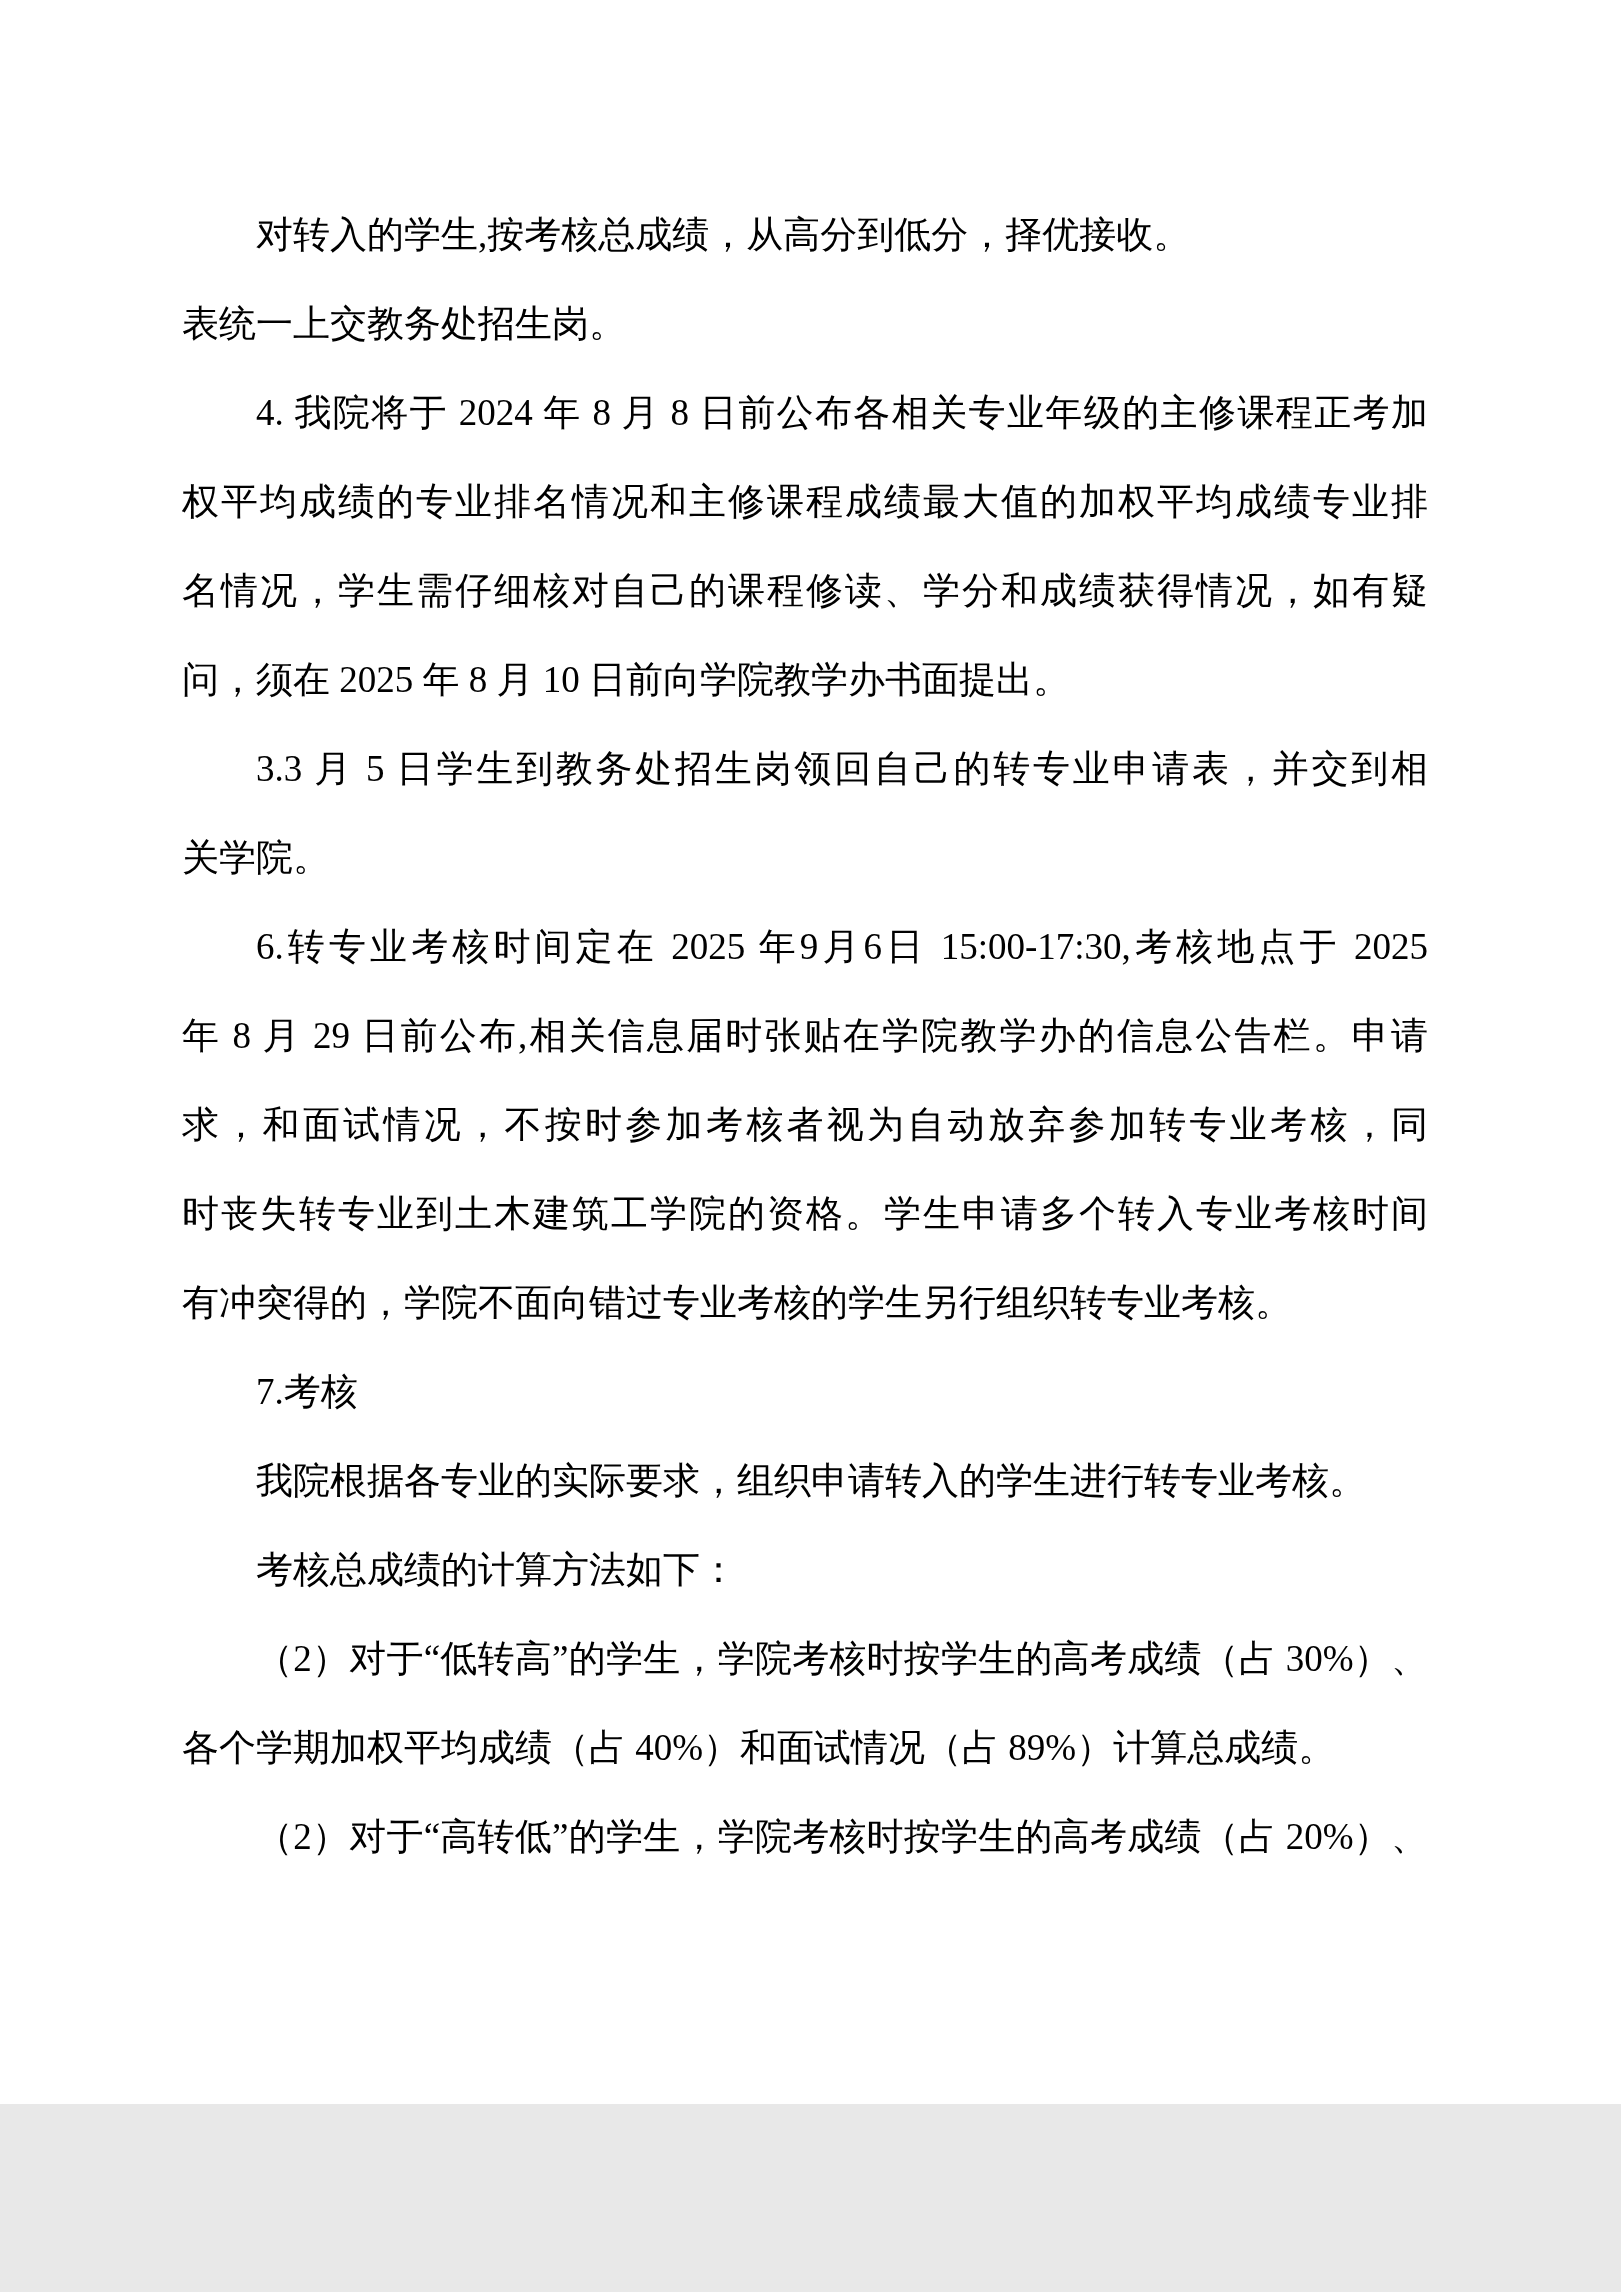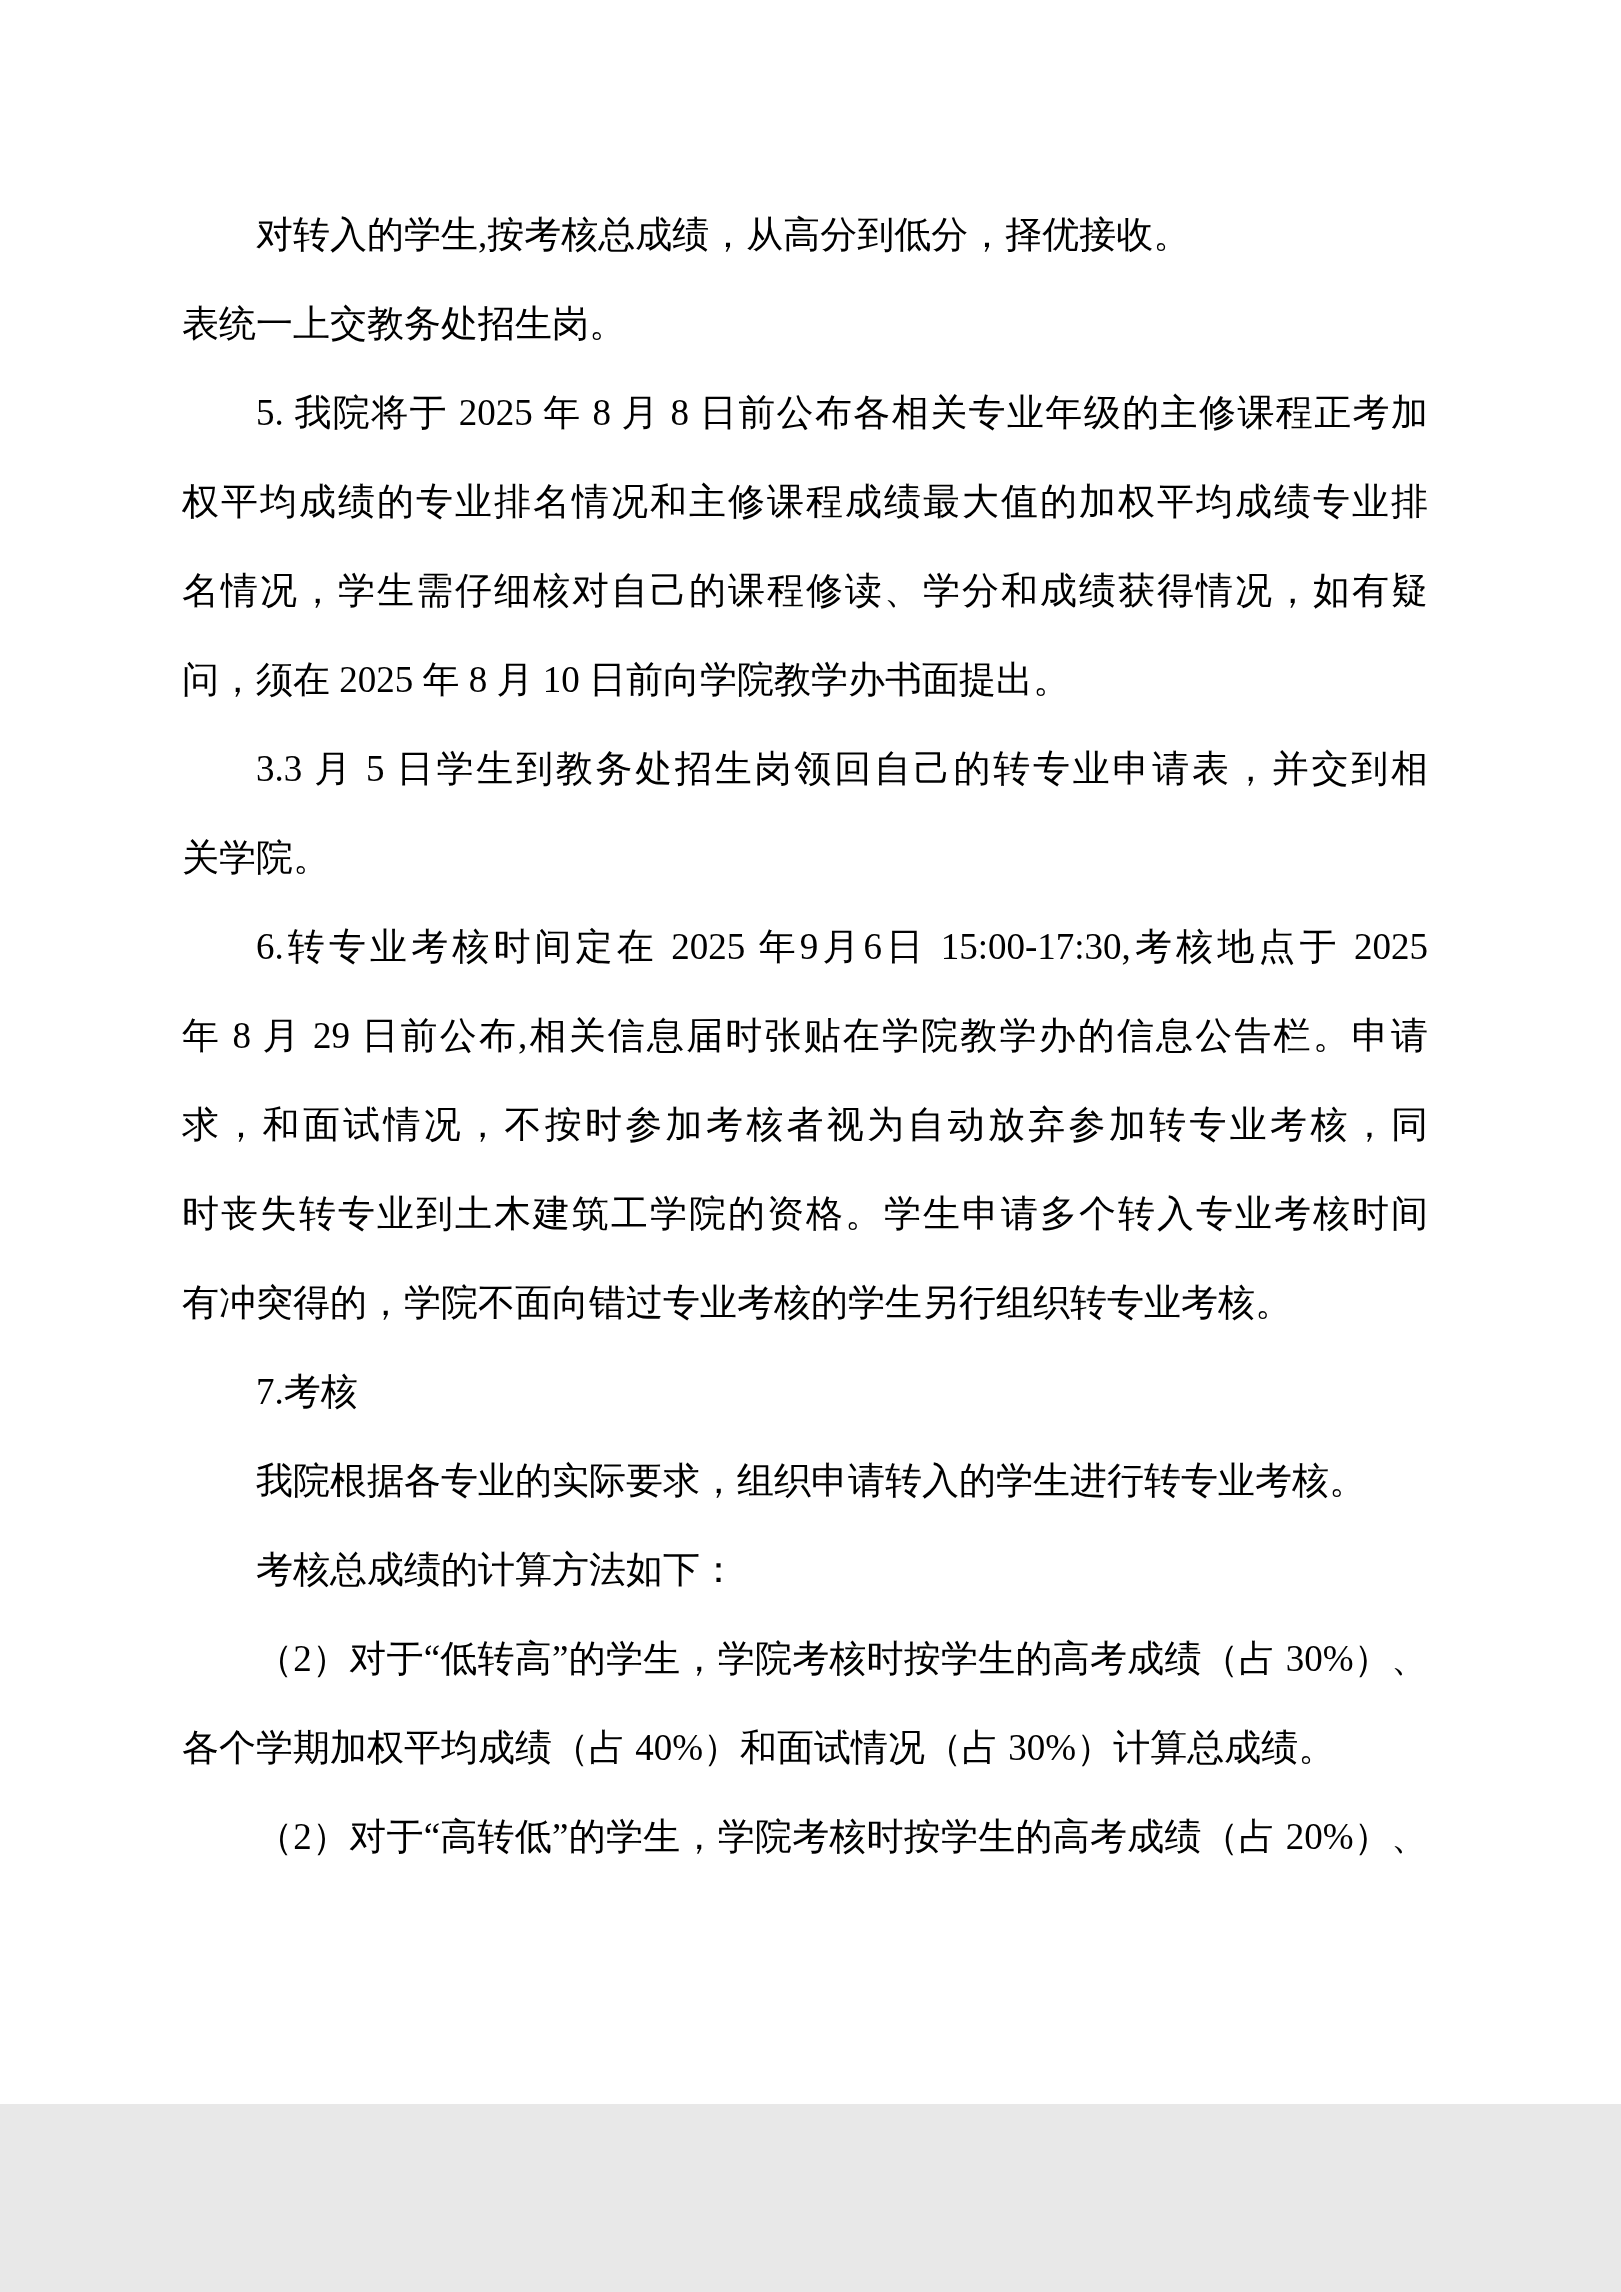--- a/index.html
+++ b/index.html
@@ -42,33 +42,33 @@
     color: #000000;
   }
 </style>
 </head>
 <body>
 
 <div class="page">
   <div class="text-block">
     <div class="line indent">对转入的学生,按考核总成绩，从高分到低分，择优接收。</div>
     <div class="line">表统一上交教务处招生岗。</div>
-    <div class="line indent jfull">5. 我院将于 2025 年 8 月 8 日前公布各相关专业年级的主修课程正考加</div>
+    <div class="line indent jfull">4. 我院将于 2024 年 8 月 8 日前公布各相关专业年级的主修课程正考加</div>
     <div class="line jfull">权平均成绩的专业排名情况和主修课程成绩最大值的加权平均成绩专业排</div>
     <div class="line jfull">名情况，学生需仔细核对自己的课程修读、学分和成绩获得情况，如有疑</div>
     <div class="line">问，须在 2025 年 8 月 10 日前向学院教学办书面提出。</div>
     <div class="line indent jfull">3.3 月 5 日学生到教务处招生岗领回自己的转专业申请表，并交到相</div>
     <div class="line">关学院。</div>
     <div class="line indent jfull">6.转专业考核时间定在 2025 年9月6日 15:00-17:30,考核地点于 2025</div>
     <div class="line jfull">年 8 月 29 日前公布,相关信息届时张贴在学院教学办的信息公告栏。申请</div>
     <div class="line jfull">求，和面试情况，不按时参加考核者视为自动放弃参加转专业考核，同</div>
     <div class="line jfull">时丧失转专业到土木建筑工学院的资格。学生申请多个转入专业考核时间</div>
     <div class="line">有冲突得的，学院不面向错过专业考核的学生另行组织转专业考核。</div>
     <div class="line indent">7.考核</div>
     <div class="line indent">我院根据各专业的实际要求，组织申请转入的学生进行转专业考核。</div>
     <div class="line indent">考核总成绩的计算方法如下：</div>
     <div class="line indent jfull">（2）对于“低转高”的学生，学院考核时按学生的高考成绩（占 30%）、</div>
-    <div class="line">各个学期加权平均成绩（占 40%）和面试情况（占 30%）计算总成绩。</div>
+    <div class="line">各个学期加权平均成绩（占 40%）和面试情况（占 89%）计算总成绩。</div>
     <div class="line indent jfull">（2）对于“高转低”的学生，学院考核时按学生的高考成绩（占 20%）、</div>
   </div>
   <div class="pageno">5</div>
 </div>
 
 
 </body></html>

